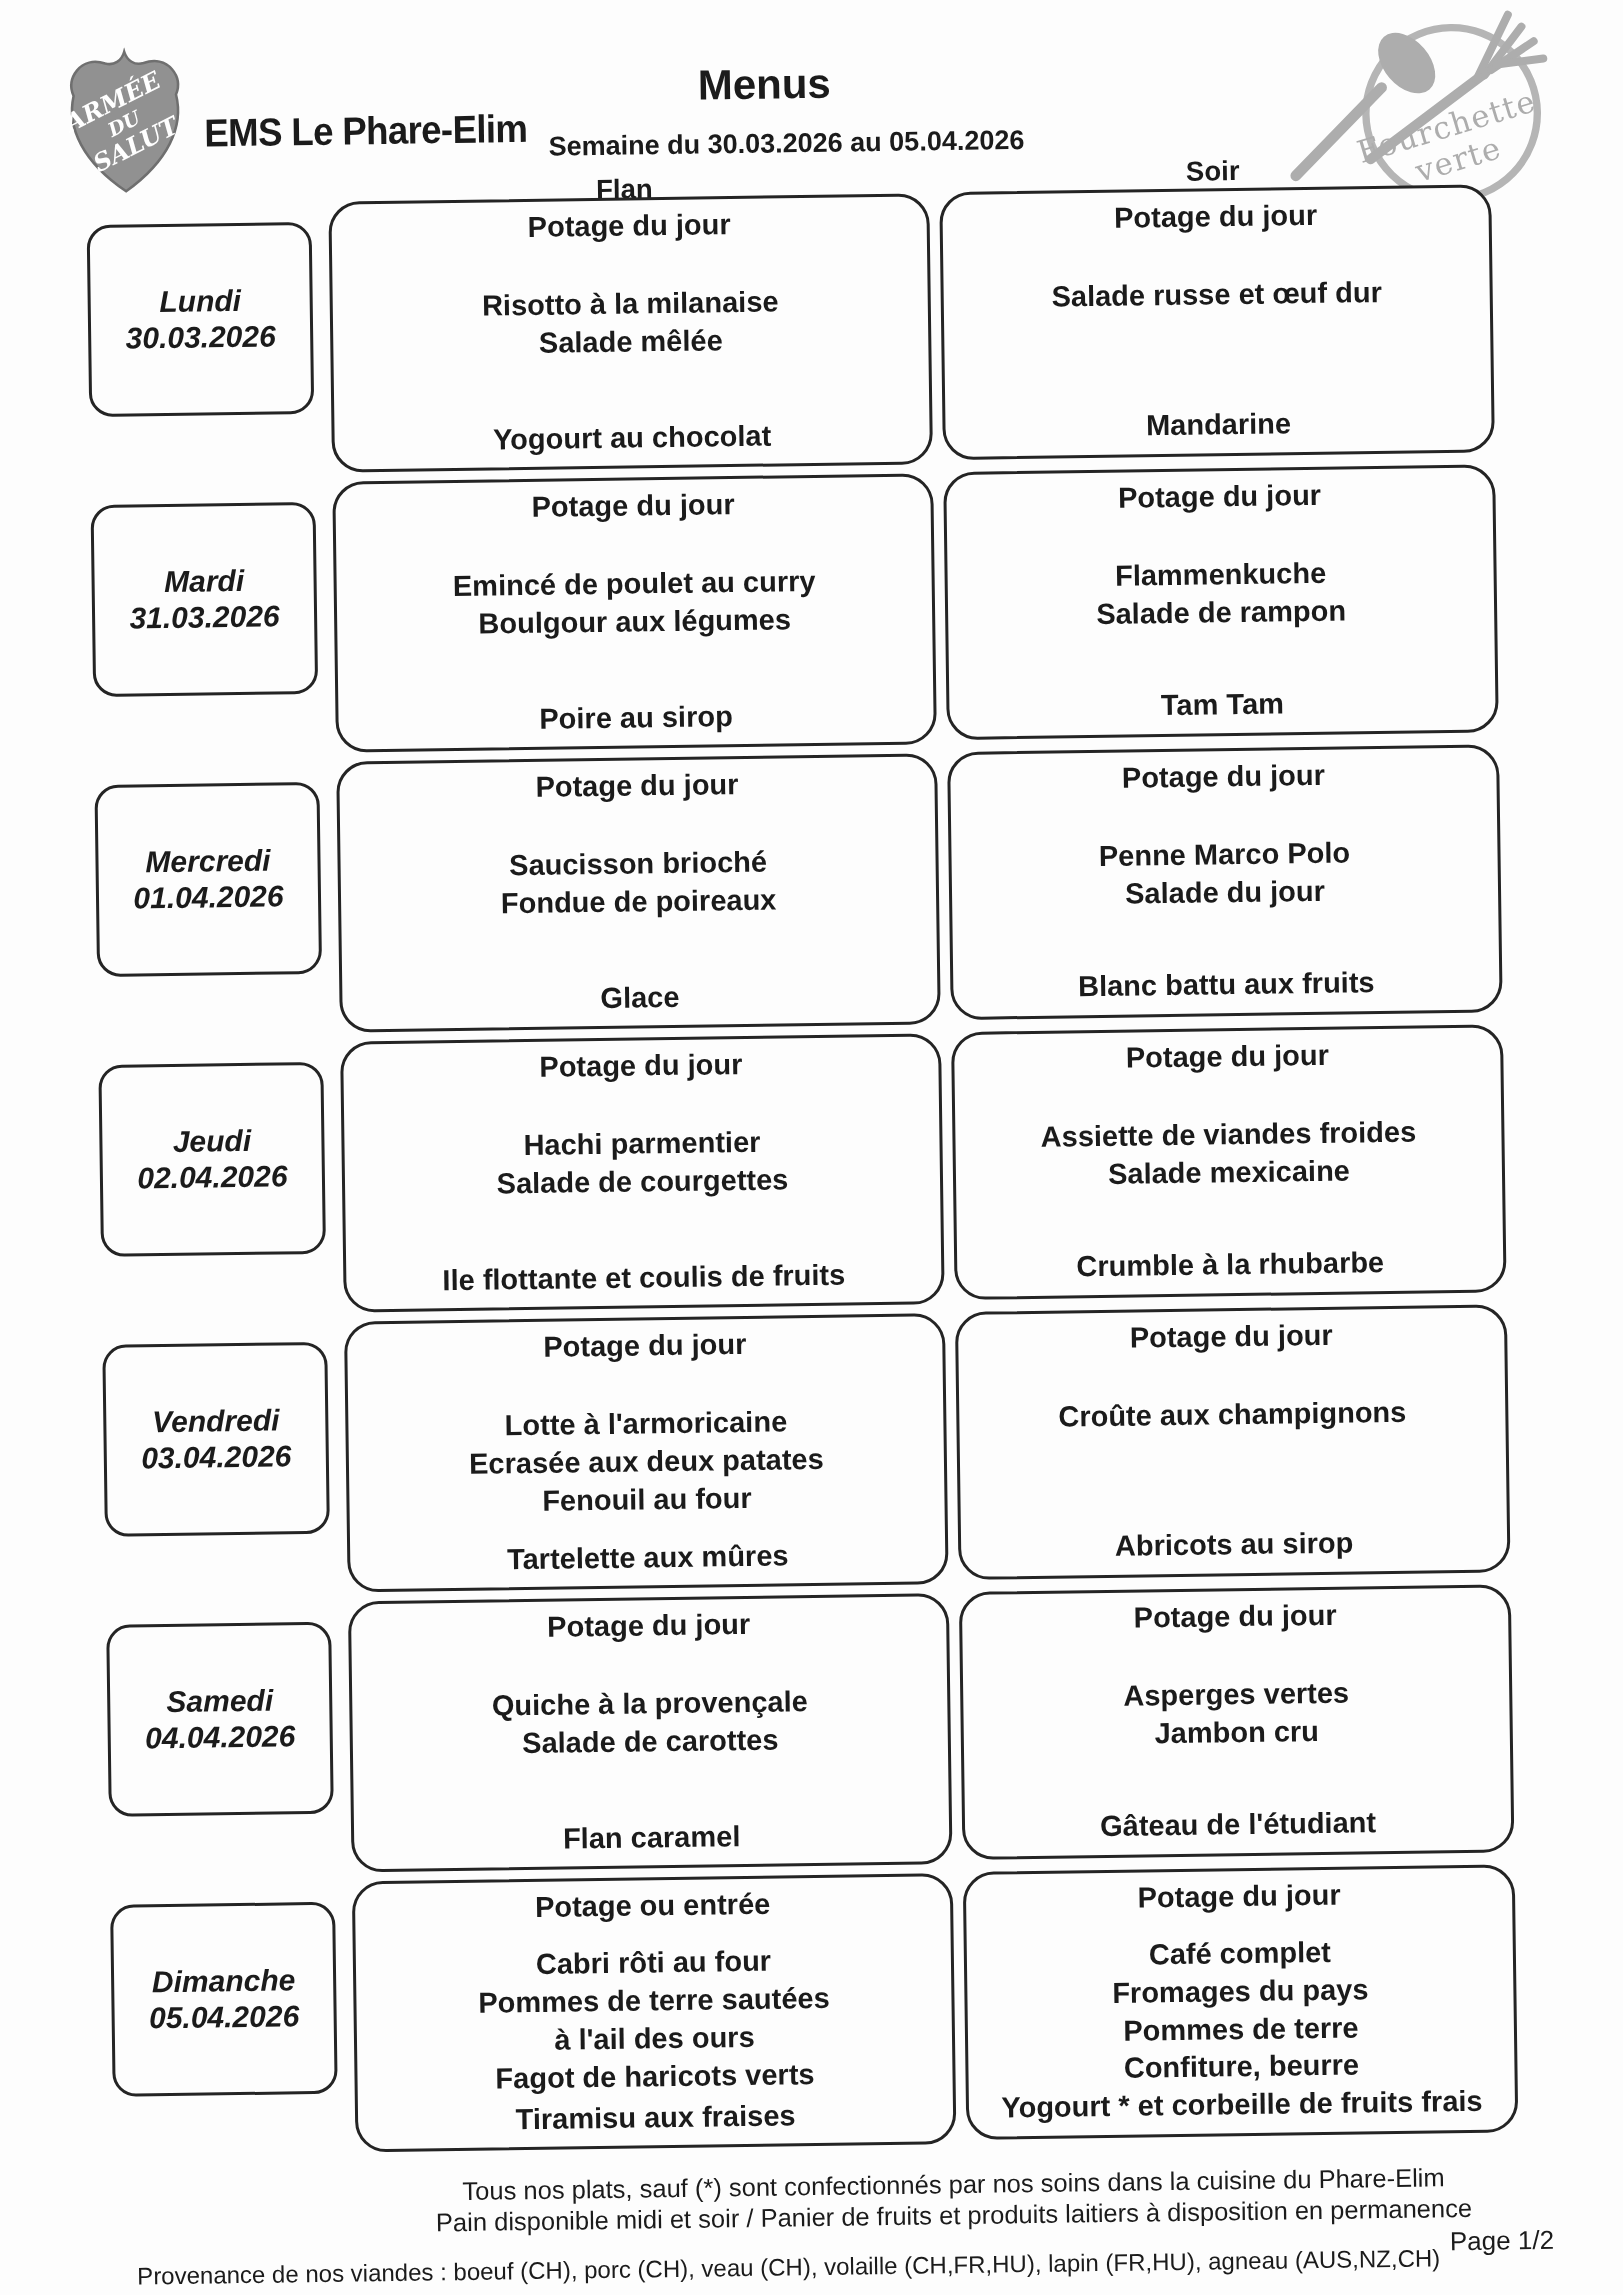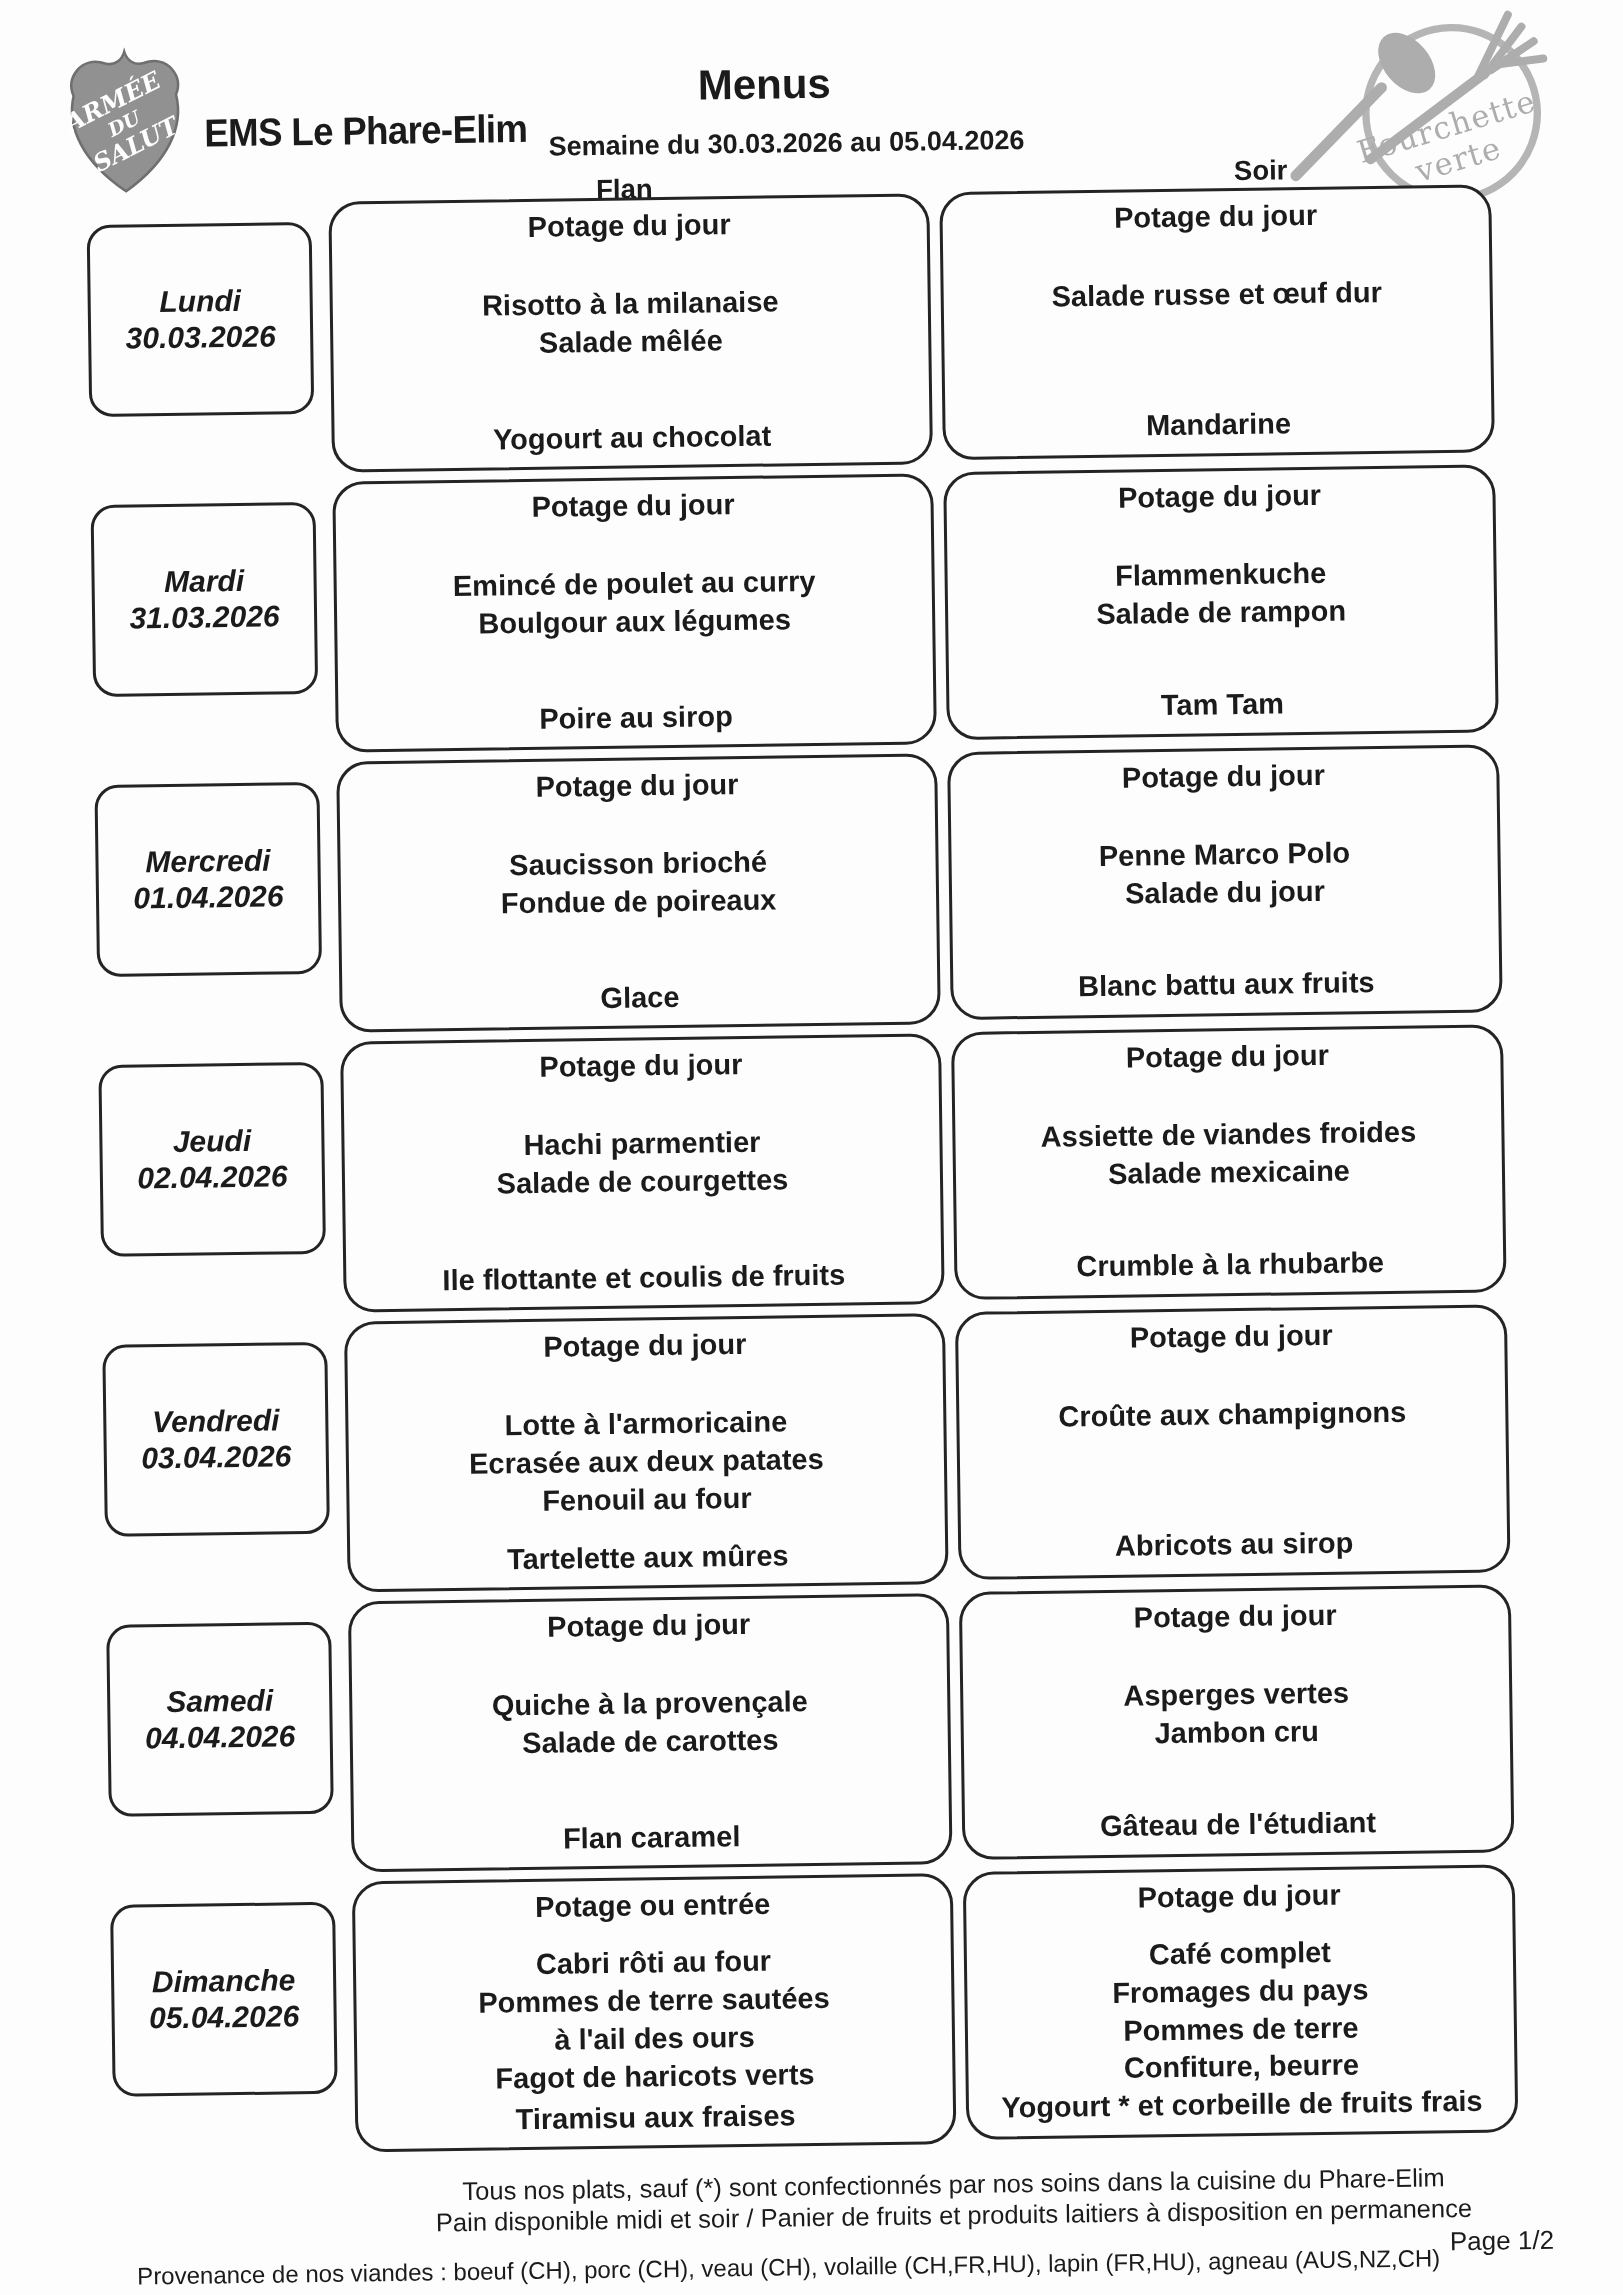--- a/index.html
+++ b/index.html
@@ -16,21 +16,21 @@
     position:absolute; left:216px; top:103px;
     font-size:39px; font-weight:700; letter-spacing:-0.7px;
     transform:scaleX(.94); transform-origin:left;
   }
   .title { position:absolute; left:710px; top:60px; font-size:42px; font-weight:700; }
   .week  { position:absolute; left:560px; top:128px; font-size:27px; font-weight:700; }
   .stamp { position:absolute; left:1288px; top:9.2px; width:308px; height:216px; }
 
   .col-label { position:absolute; font-size:27.5px; font-weight:700; }
   .col-label.midi { left:607px;  top:171px; }
-  .col-label.soir { left:1245px; top:161px; }
+  .col-label.soir { left:1197px; top:161px; }
 
   
   .rows { position:absolute; left:0; top:194px; width:1623px; }
   .row  { position:relative; height:280px; }
 
   .day-box {
     position:absolute; left:97px; top:21px; width:225px; height:192px;
     border:3.9px solid #242424; border-radius:23.6px; box-sizing:border-box;
     display:flex; flex-direction:column; align-items:center; justify-content:center; gap:2.6px;
     background:#fdfdfd;

